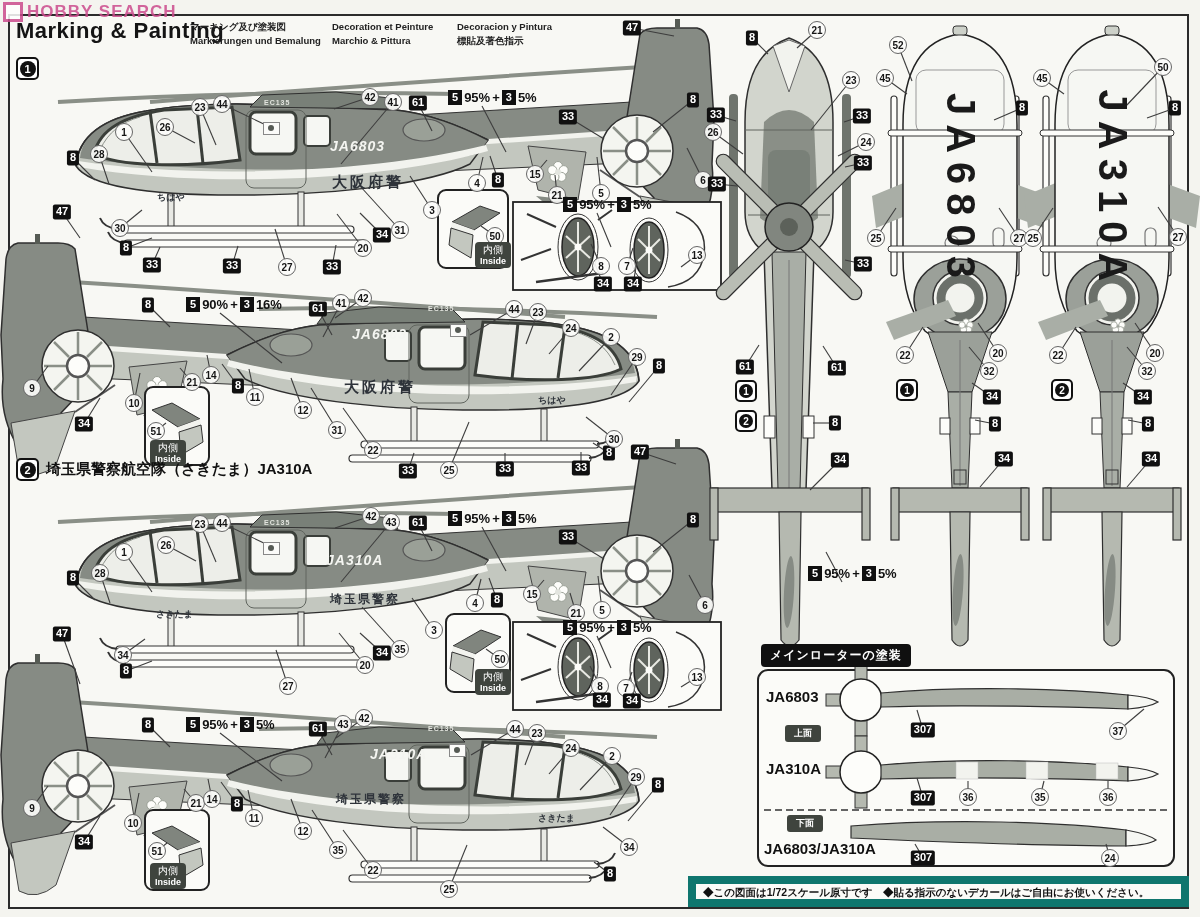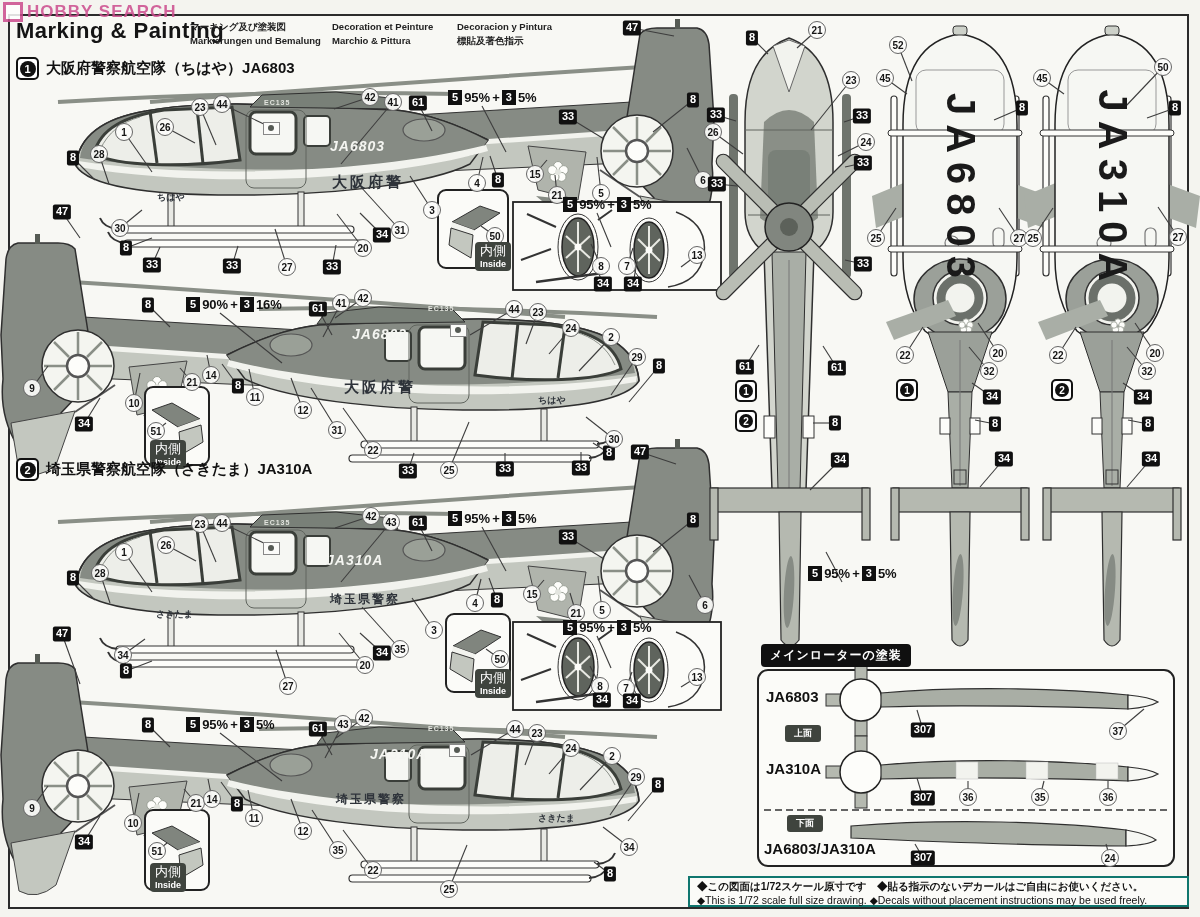--- a/index.html
+++ b/index.html
@@ -17,33 +17,33 @@
   .mbox i{width:16px;height:16px;border-radius:50%;background:#111;color:#fff;font-style:normal;font-size:11px;font-weight:bold;display:flex;align-items:center;justify-content:center;}
   .stitle{font-size:15px;font-weight:bold;color:#111;}
   .co{position:absolute;transform:translate(-50%,-50%);z-index:40;}
   .co.q{background:#101010;color:#fff;font-size:11px;font-weight:bold;padding:1px 3px;border-radius:2px;line-height:1.2;}
   .co.c{width:18px;height:18px;border:1.2px solid #666;border-radius:50%;background:rgba(252,252,250,.92);color:#151515;font-size:10px;font-weight:bold;display:flex;align-items:center;justify-content:center;box-sizing:border-box;}
   .co.m{width:22px;height:22px;background:#fff;border:2.5px solid #111;border-radius:5px;display:flex;align-items:center;justify-content:center;box-sizing:border-box;}
   .co.m span{width:14px;height:14px;border-radius:50%;background:#111;color:#fff;font-size:10px;font-weight:bold;display:flex;align-items:center;justify-content:center;}
   .plabel{position:absolute;display:flex;align-items:center;gap:2px;z-index:41;font-weight:bold;font-size:13px;color:#111;}
   .plabel .sq{background:#101010;color:#fff;font-size:11px;font-weight:bold;padding:1px 4px;line-height:1.2;}
   .inside{position:absolute;width:36px;background:#3f443e;border-radius:4px;color:#fff;text-align:center;z-index:41;padding:2px 0;}
-  .inside .jp{font-size:13px;display:block;line-height:1.15;}
+  .inside .jp{font-size:10px;display:block;line-height:1.15;}
   .inside .en{font-size:9px;font-weight:bold;display:block;line-height:1.15;}
   .ec{font-size:7px;font-weight:bold;color:#e2e4de;letter-spacing:1px;}
   .reg{font-size:14px;font-weight:bold;font-style:italic;color:#f4f5f1;letter-spacing:1px;}
   .unit{font-weight:bold;color:#2e333a;}
   .nose{font-size:9px;font-weight:bold;color:#2e333a;}
   .flag{position:absolute;width:15px;height:11px;background:#fbfbf9;border:1px solid #888;z-index:42;}
   .flag::after{content:"";position:absolute;left:4px;top:2px;width:6px;height:6px;border-radius:50%;background:#555a54;}
   .bigreg{font-size:40px;font-weight:bold;letter-spacing:9px;color:#1a1a1a;transform:translate(-50%,-50%) rotate(90deg);transform-origin:center;}
   .rlabel{font-size:15px;font-weight:bold;color:#111;}
   .badge-dk{position:absolute;width:36px;text-align:center;background:#3f443e;color:#fff;font-size:9px;font-weight:bold;border-radius:3px;padding:2px 0;z-index:42;}
   .rtitle{position:absolute;background:#101010;color:#fff;font-size:12px;font-weight:bold;padding:3px 9px;border-radius:4px;z-index:42;letter-spacing:1px;}
-  .footer-box{position:absolute;left:688px;top:876px;width:501px;height:31px;border:2px solid #0f766e;background:#fbfbf8;box-sizing:border-box;padding:2px 7px;z-index:45;}
+  .footer-box{position:absolute;left:688px;top:876px;width:501px;height:31px;border:8px solid #0f766e;background:#fbfbf8;box-sizing:border-box;padding:2px 7px;z-index:45;}
   .fjp{font-size:10.5px;font-weight:bold;color:#111;white-space:nowrap;}
   .fen{font-size:10.5px;color:#111;white-space:nowrap;}
   svg{position:absolute;left:0;top:0;}
   #art{z-index:10;}
   #leader-svg{z-index:30;pointer-events:none;}
 </style>
 </head>
 <body>
 
 <div id="sheet">
@@ -448,21 +448,20 @@
   <div class="t sub" style="left:190px;top:35px">Markierungen und Bemalung</div>
   <div class="t sub" style="left:332px;top:21px">Decoration et Peinture</div>
   <div class="t sub" style="left:332px;top:35px">Marchio &amp; Pittura</div>
   <div class="t sub" style="left:457px;top:21px">Decoracion y Pintura</div>
   <div class="t sub" style="left:457px;top:35px">標貼及著色指示</div>
 
   <div class="sec" style="left:16px;top:57px">
     <span class="mbox">
         <i>1</i>
       </span>
-    <span class="stitle">大阪府警察航空隊（ちはや）JA6803</span>
   </div>
   <div class="sec" style="left:16px;top:458px">
     <span class="mbox">
         <i>2</i>
       </span>
     <span class="stitle">埼玉県警察航空隊（さきたま）JA310A</span>
   </div>
 
   <div class="t ec" style="left:264px;top:99px">EC135</div>
   <div class="t ec" style="left:428px;top:305px">EC135</div>
@@ -490,21 +489,20 @@
 
   <div class="rtitle" style="left:761px;top:644px">メインローターの塗装</div>
   <div class="t rlabel" style="left:766px;top:688px">JA6803</div>
   <div class="t rlabel" style="left:766px;top:760px">JA310A</div>
   <div class="t rlabel" style="left:764px;top:840px">JA6803/JA310A</div>
   <div class="badge-dk" style="left:785px;top:725px">上面</div>
   <div class="badge-dk" style="left:787px;top:815px">下面</div>
 
   <div class="footer-box">
     <div class="fjp">◆この図面は1/72スケール原寸です　◆貼る指示のないデカールはご自由にお使いください。</div>
-    <div class="fen">◆This is 1/72 scale full size drawing.  ◆Decals without placement instructions may be used freely.</div>
   </div>
 
   <div id="overlay">
       <div class="co q" style="left: 632px; top: 28px;">47</div>
       <div class="co q" style="left: 693px; top: 100px;">8</div>
       <div class="co q" style="left: 568px; top: 117px;">33</div>
       <div class="co c" style="left: 370px; top: 97px;">42</div>
       <div class="co c" style="left: 393px; top: 102px;">41</div>
       <div class="co q" style="left: 418px; top: 103px;">61</div>
       <div class="co c" style="left: 200px; top: 107px;">23</div>

